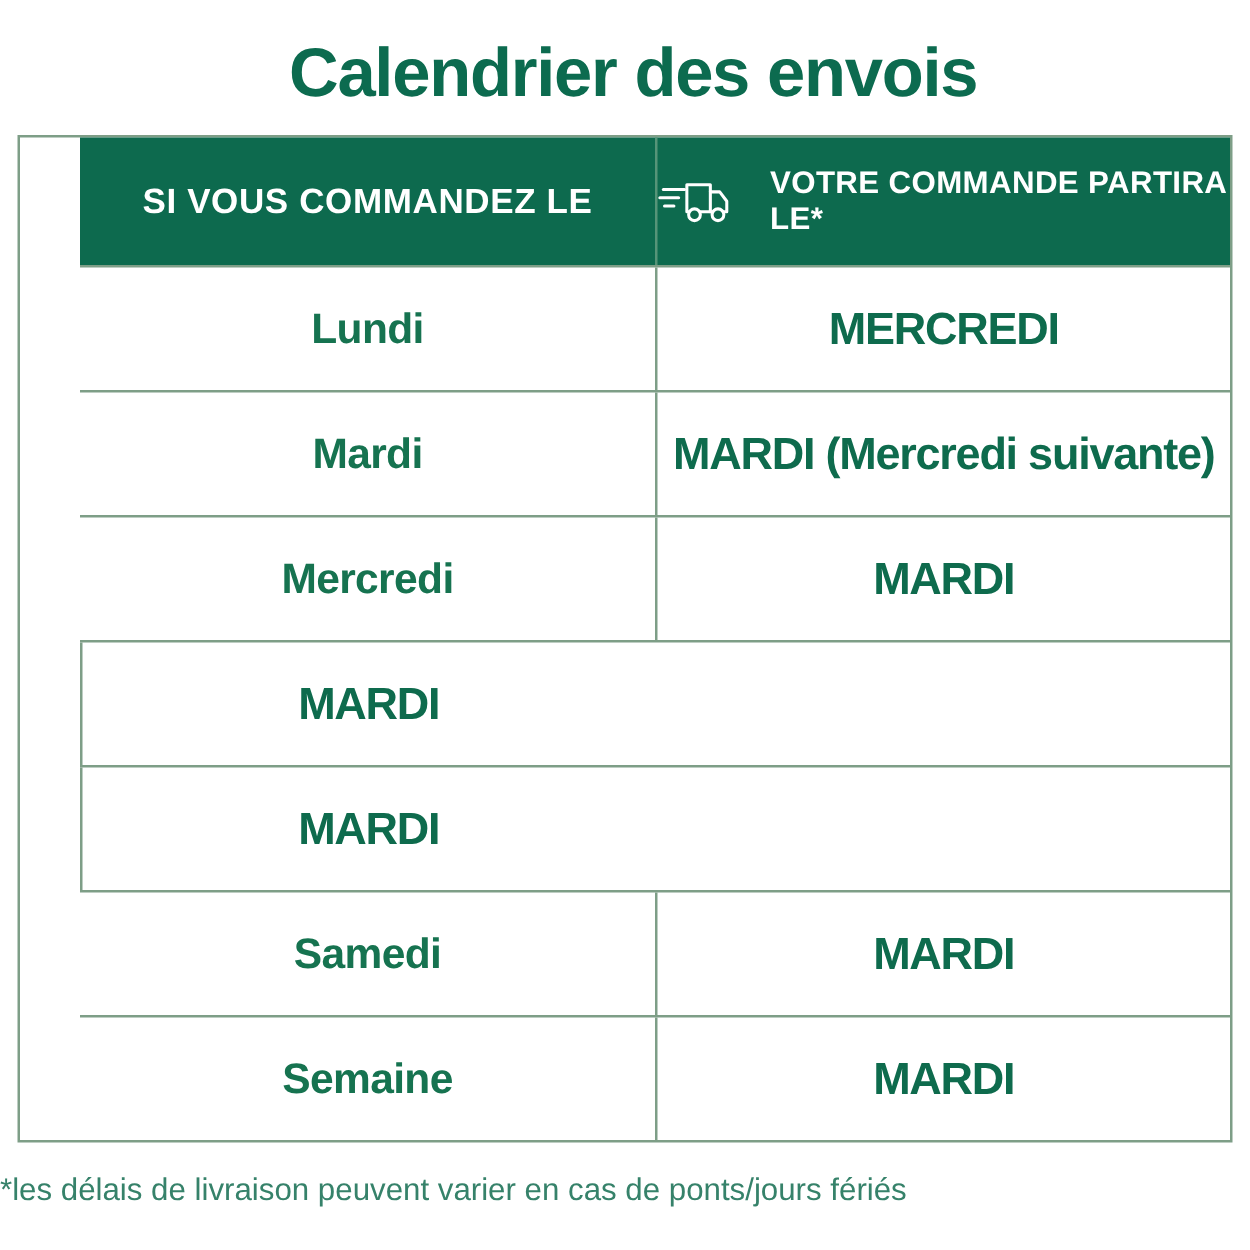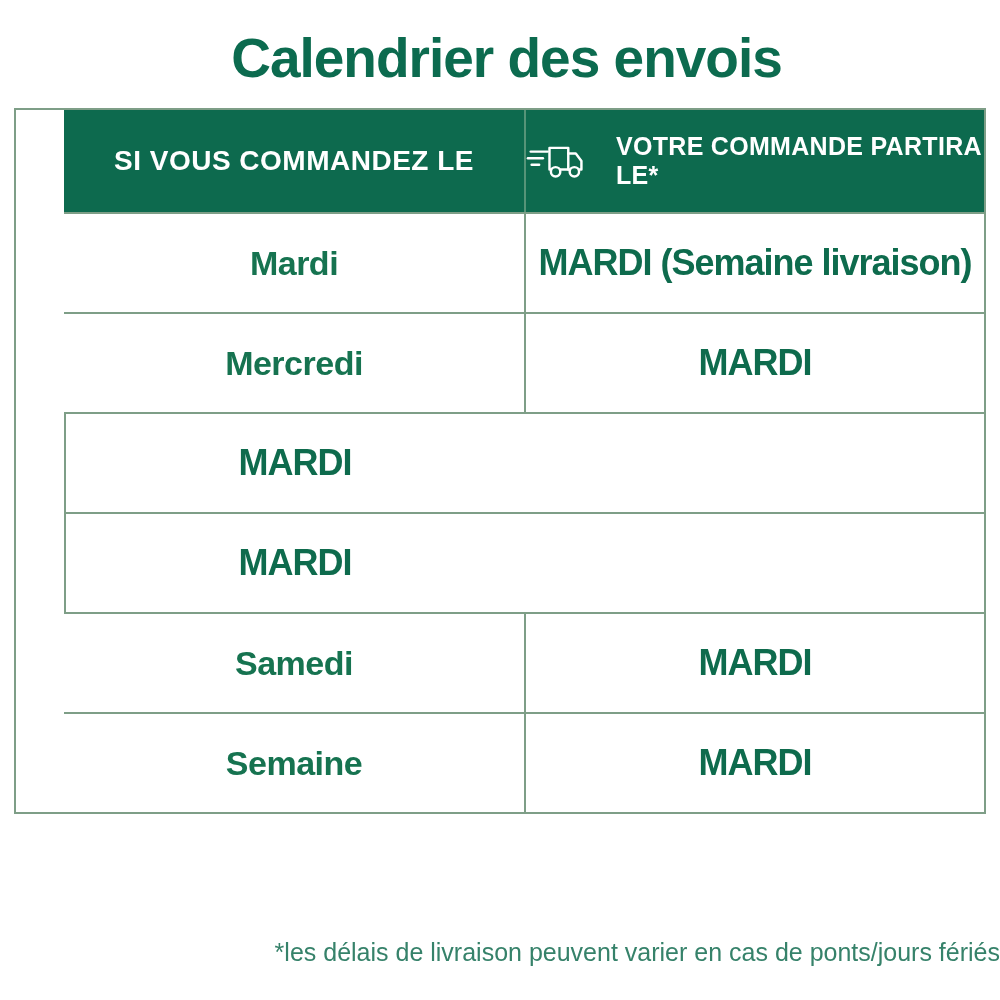--- a/index.html
+++ b/index.html
@@ -106,21 +106,21 @@
     font-size: 36px;
     font-weight: bold;
     letter-spacing: -1px;
     color: var(--value-color);
   }
   .footnote {
     position: absolute;
     top: 938px;
     left: 0;
     width: 100%;
-    text-align: right;
+    text-align: left;
     font-size: 25px;
     font-weight: normal;
     color: var(--footnote-color);
   }
 </style>
 </head>
 <body>
 
 <h1 class="page-title">Calendrier des envois</h1>
 
@@ -134,24 +134,28 @@
         <path d="M6 26 H14"></path>
         <path d="M25 8 H45 V31 H25 V8"></path>
         <path d="M45 14 H53 L59 22 V31 H45"></path>
         <circle cx="31.5" cy="33.5" r="5"></circle>
         <circle cx="51.5" cy="33.5" r="5"></circle>
       </svg>
       <span>VOTRE COMMANDE PARTIRA LE*</span>
     </div>
   </div>
   <div id="rows">
+  <div class="data-row">
+    <div class="cell day-cell">Lundi</div>
+    <div class="cell ship-cell">MERCREDI</div>
+  </div>
 
   <div class="data-row">
     <div class="cell day-cell">Mardi</div>
-    <div class="cell ship-cell">MARDI (Semaine livraison)</div>
+    <div class="cell ship-cell">MARDI (Mercredi suivante)</div>
   </div>
 
   <div class="data-row">
     <div class="cell day-cell">Mercredi</div>
     <div class="cell ship-cell">MARDI</div>
   </div>
 
   <div class="data-row">
     <div class="cell ship-cell">MARDI</div>
   </div>

